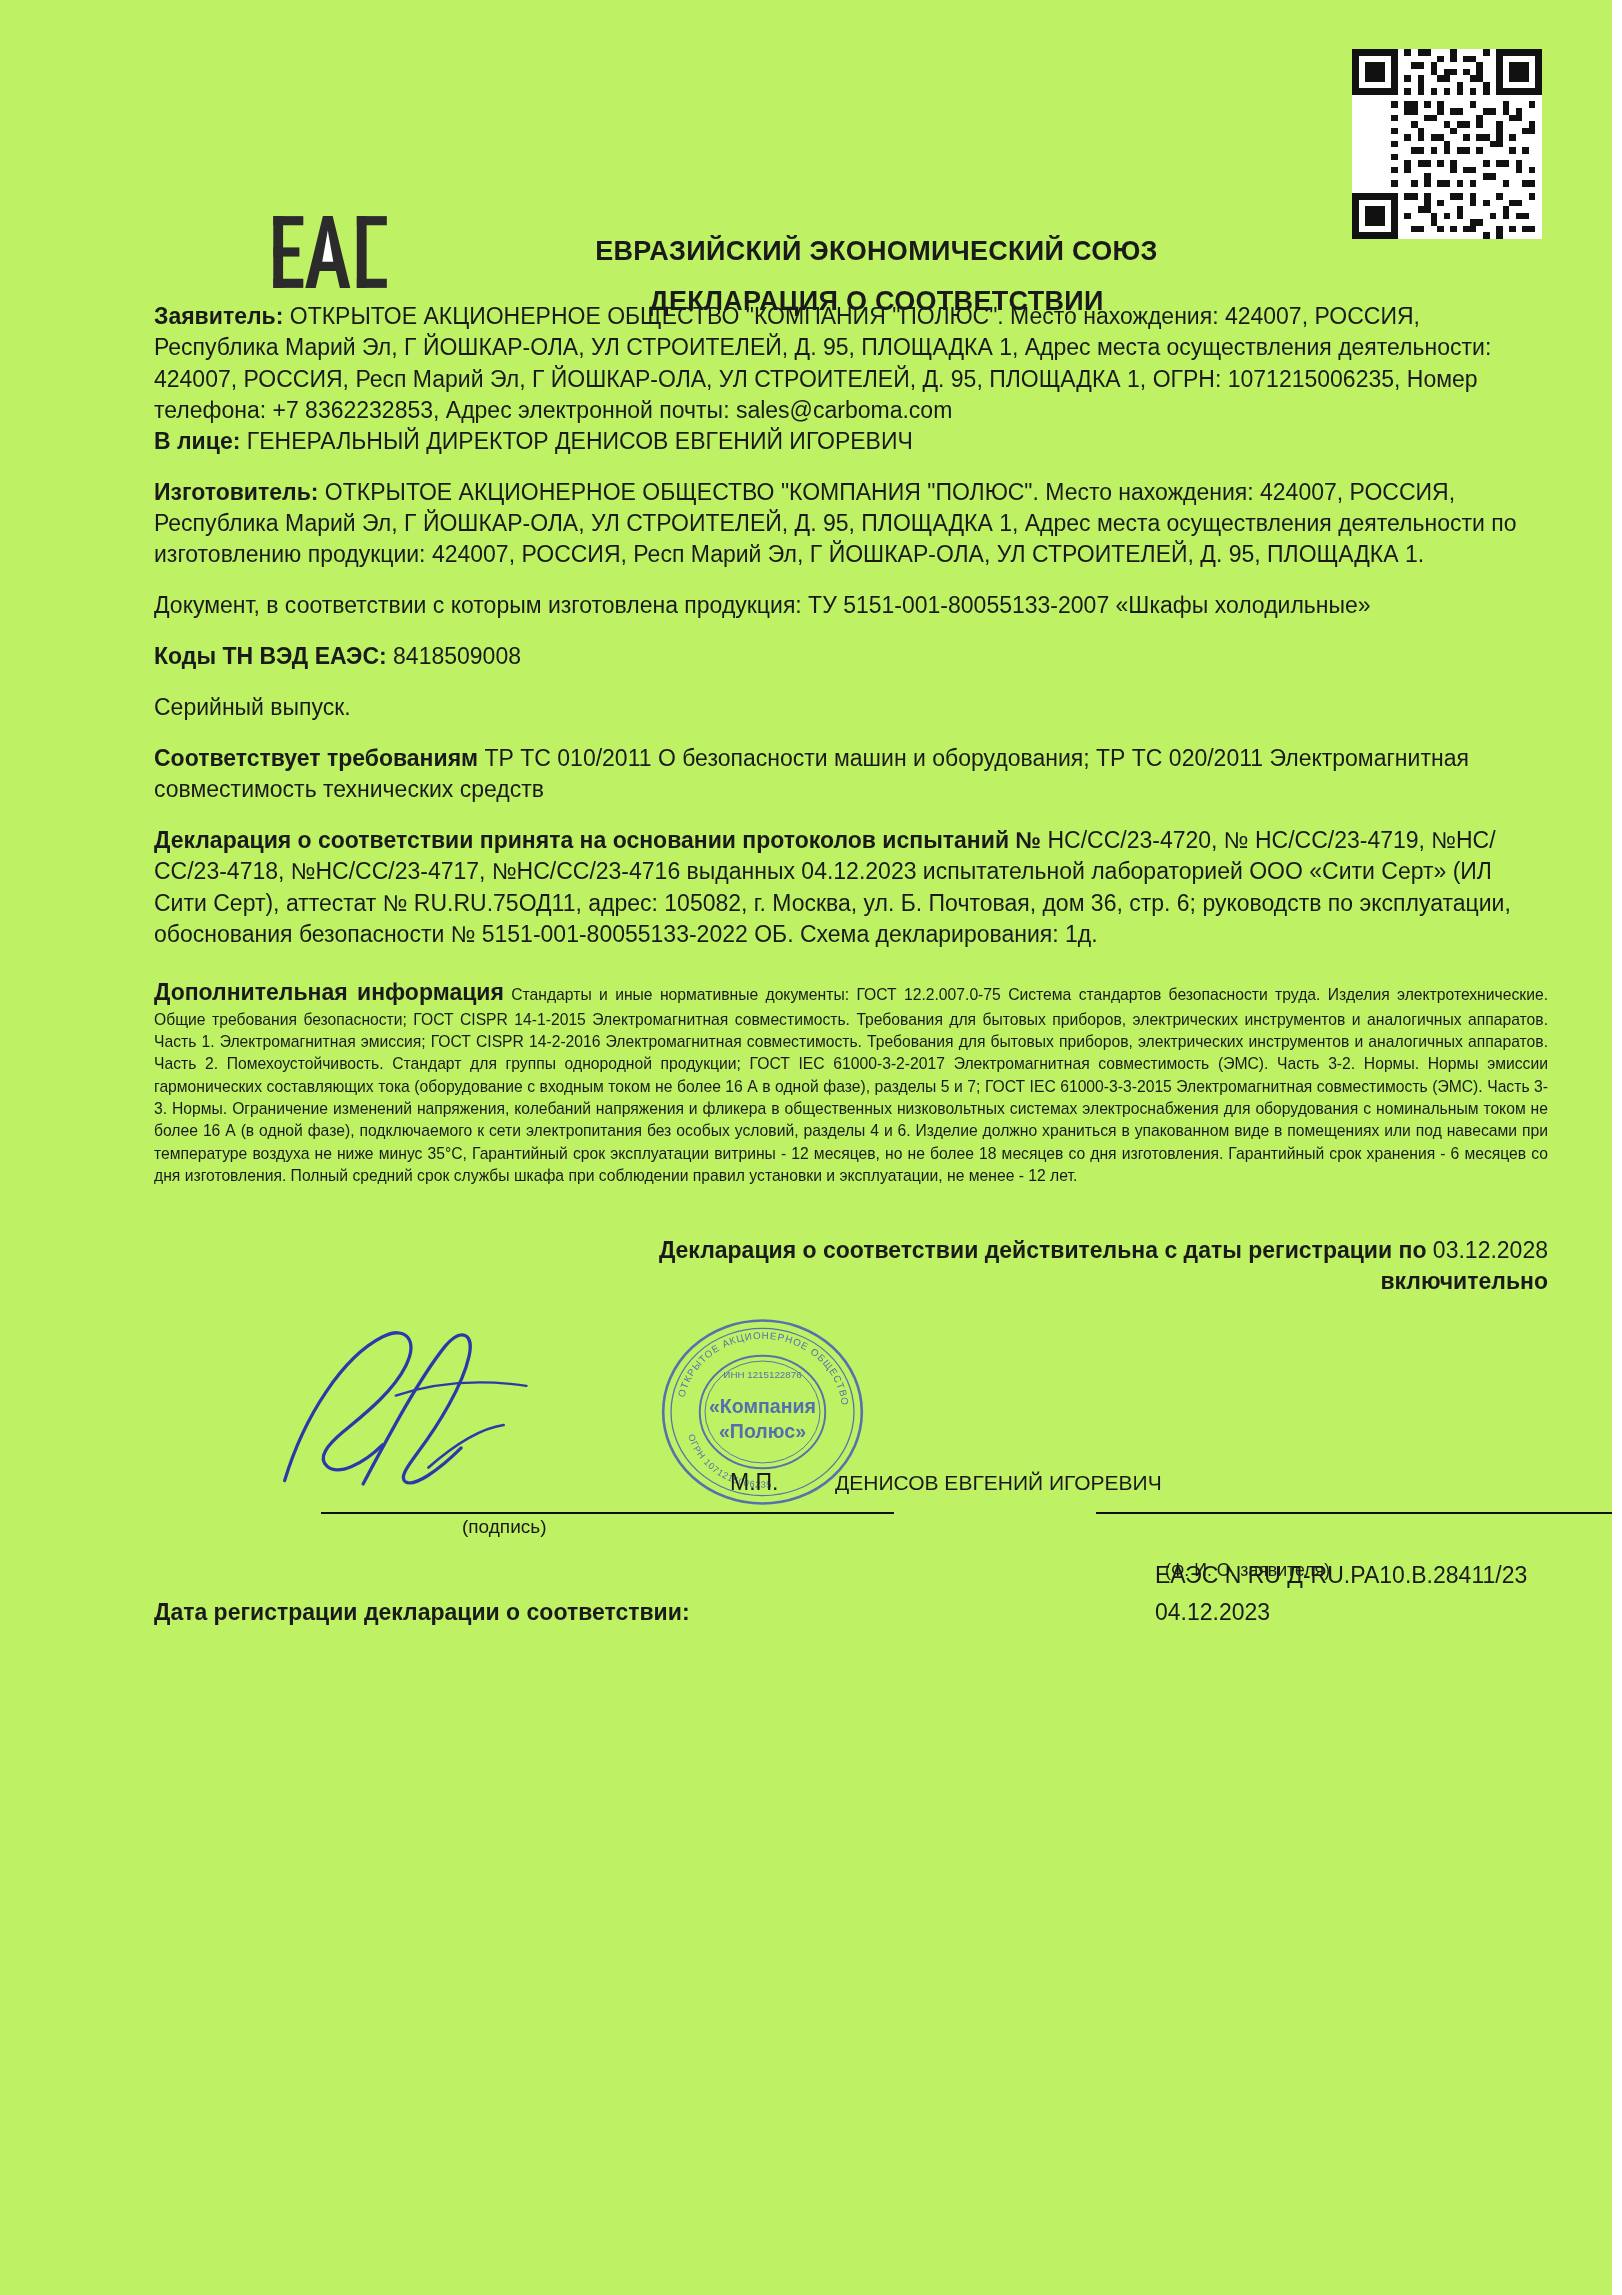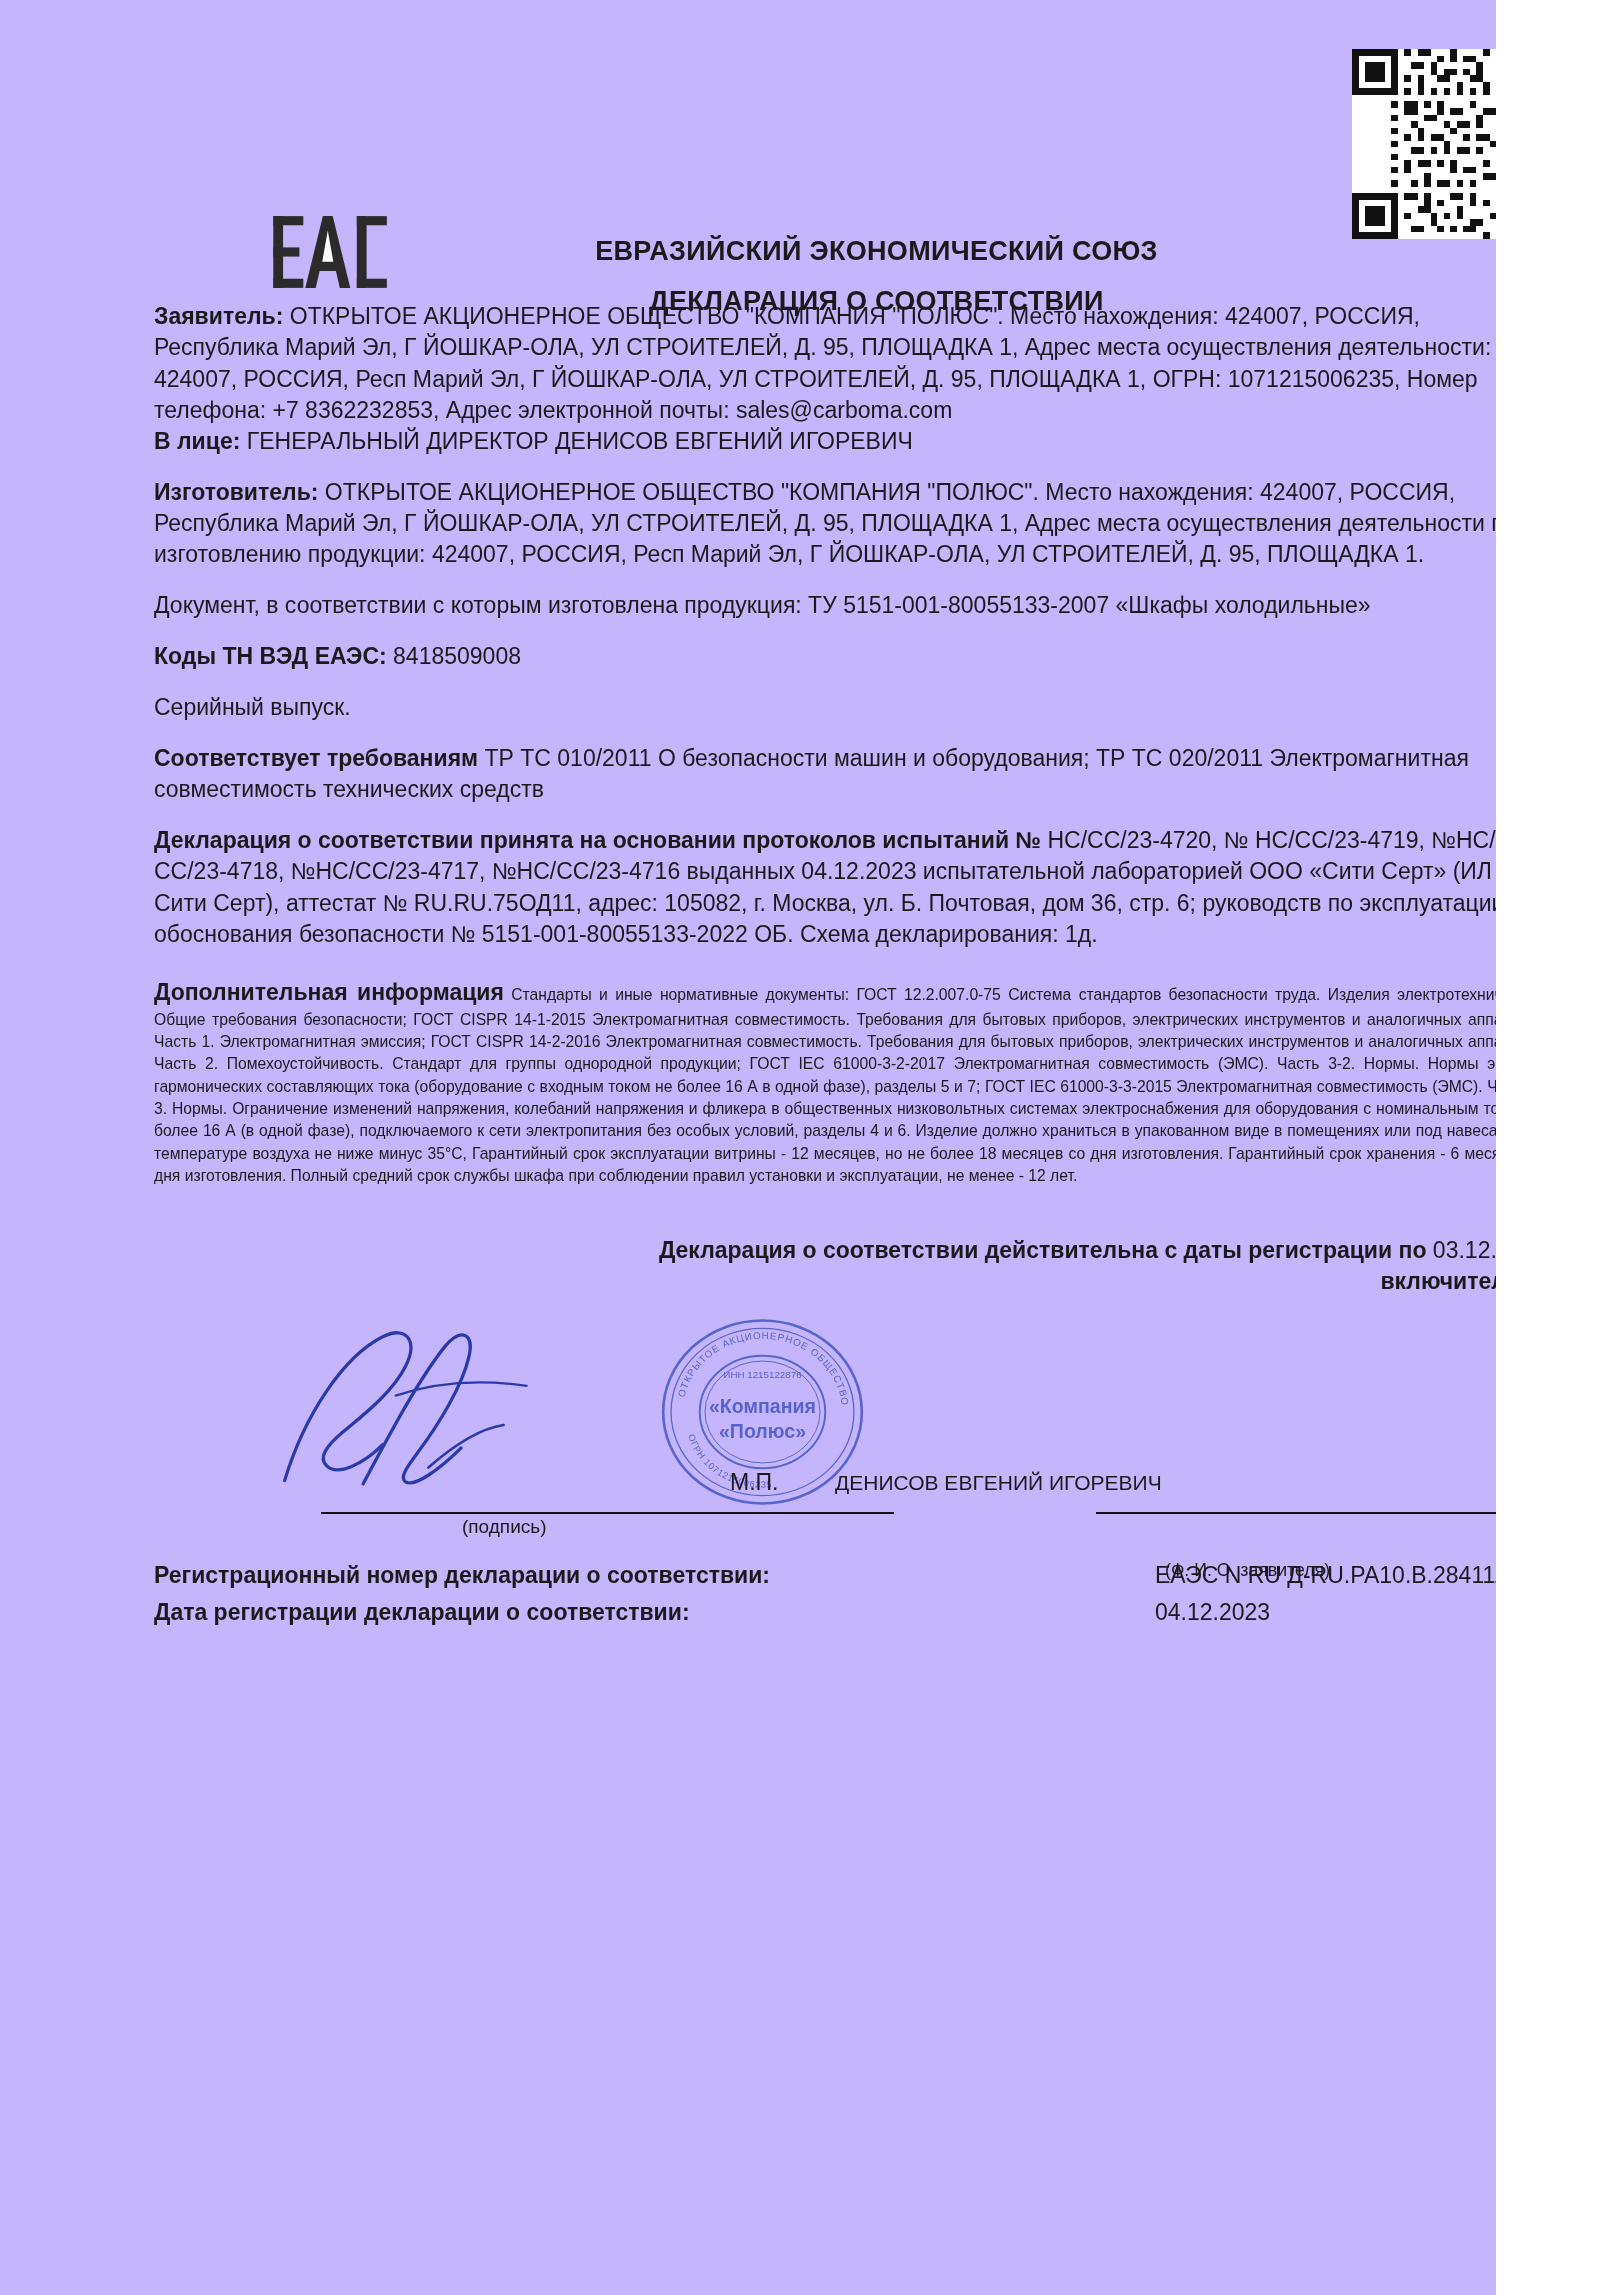--- a/index.html
+++ b/index.html
@@ -6,23 +6,23 @@
     margin: 0;
     padding: 0;
     background: #ffffff;
   }
   body {
     font-family: "Liberation Sans", sans-serif;
     color: #1a1a1a;
   }
   .page {
     position: relative;
-    width: 1496px;
+    width: 1612px;
     height: 2295px;
-    background: #c4b5fd;
+    background: #bef264;
     overflow: hidden;
   }
   .content {
     position: absolute;
     left: 154px;
     top: 39px;
     width: 1394px;
   }
 
   
@@ -429,21 +429,20 @@
 
         <div class="rule-left"></div>
         <div class="rule-right"></div>
 
         <div class="cap-left">(подпись)</div>
         <div class="cap-right">(Ф. И. О. заявителя)</div>
       </div>
 
       <div class="footer-rows">
         <div class="frow">
-          <span class="flabel">Регистрационный номер декларации о соответствии:</span>
           <span class="fvalue">ЕАЭС N RU Д-RU.РА10.В.28411/23</span>
         </div>
         <div class="frow">
           <span class="flabel">Дата регистрации декларации о соответствии:</span>
           <span class="fvalue">04.12.2023</span>
         </div>
       </div>
 
     </div>
   </div>

